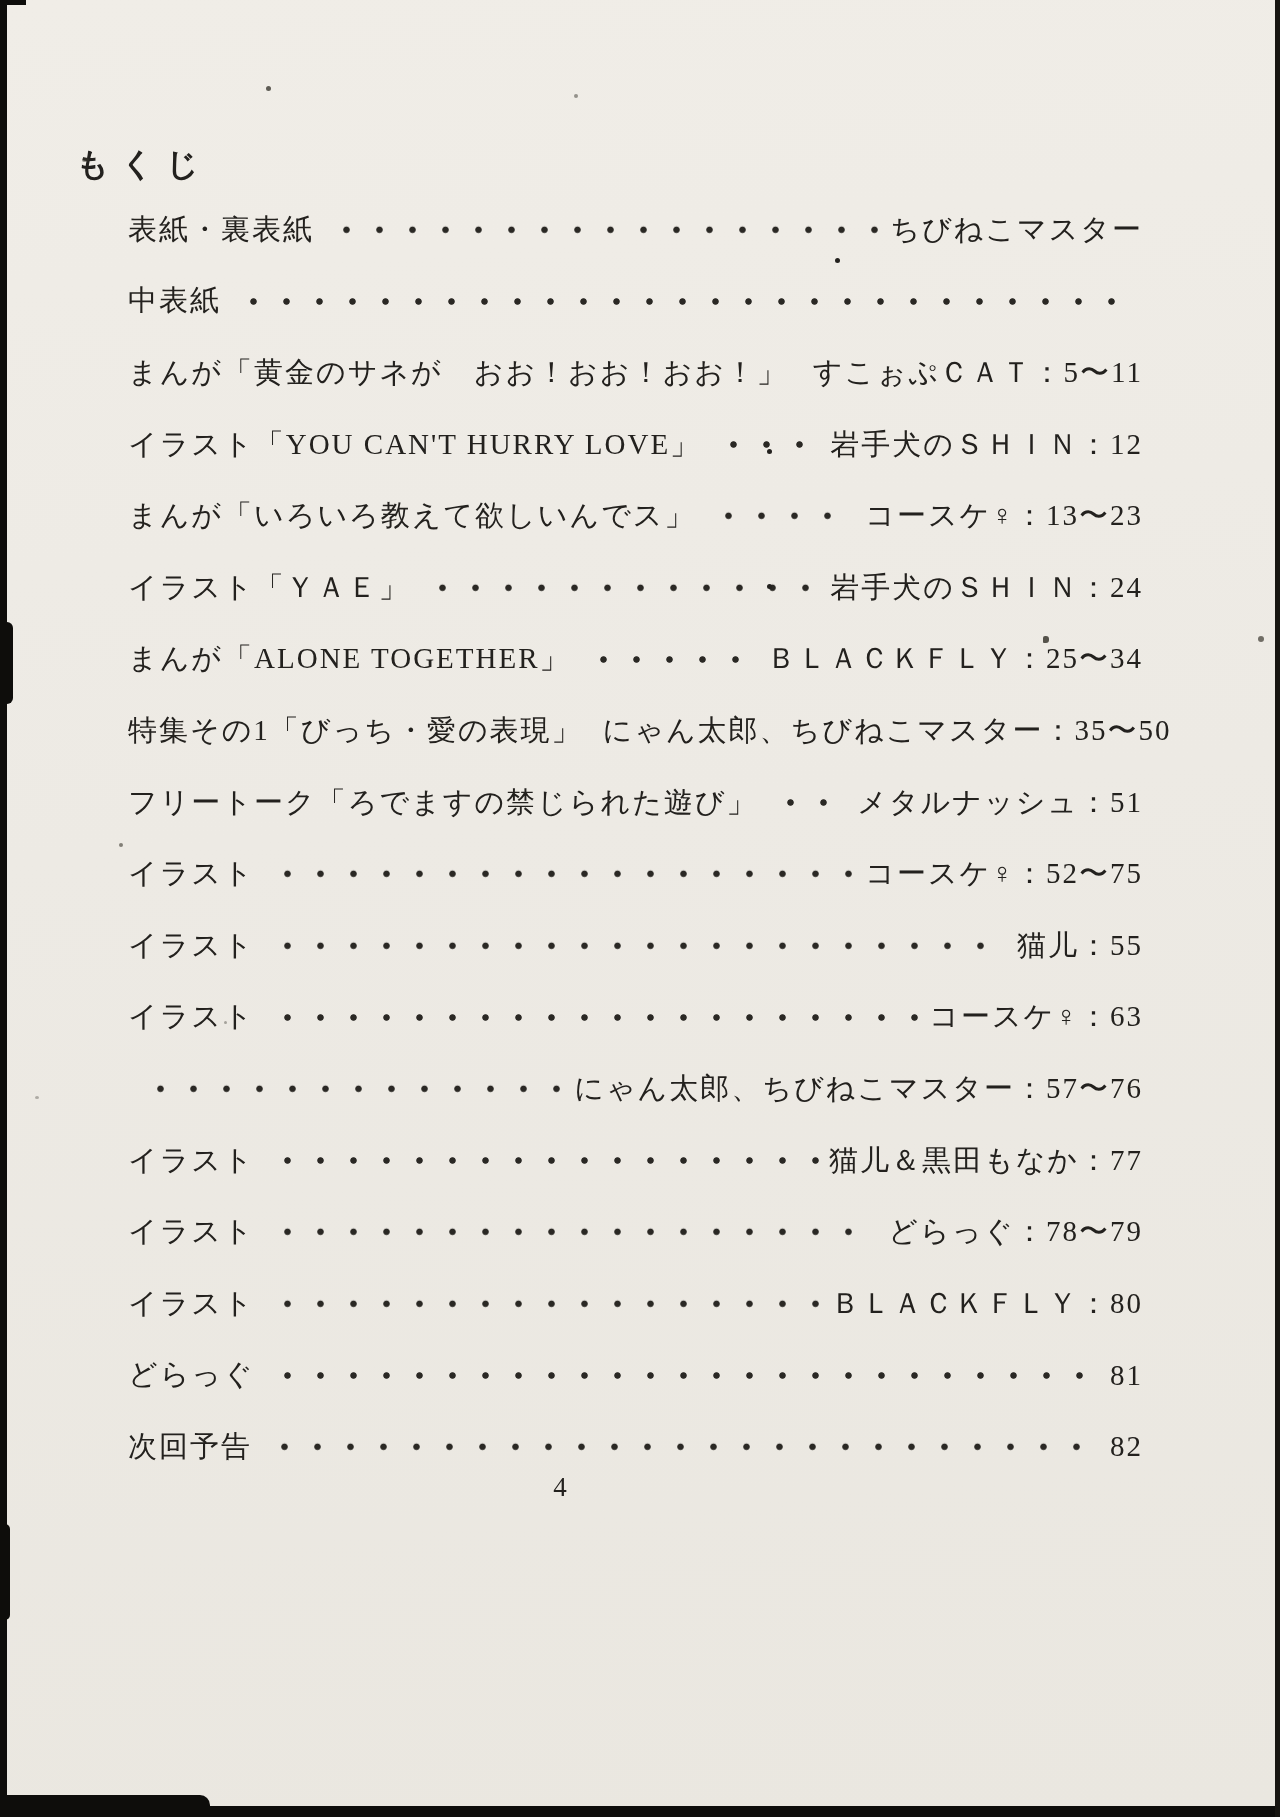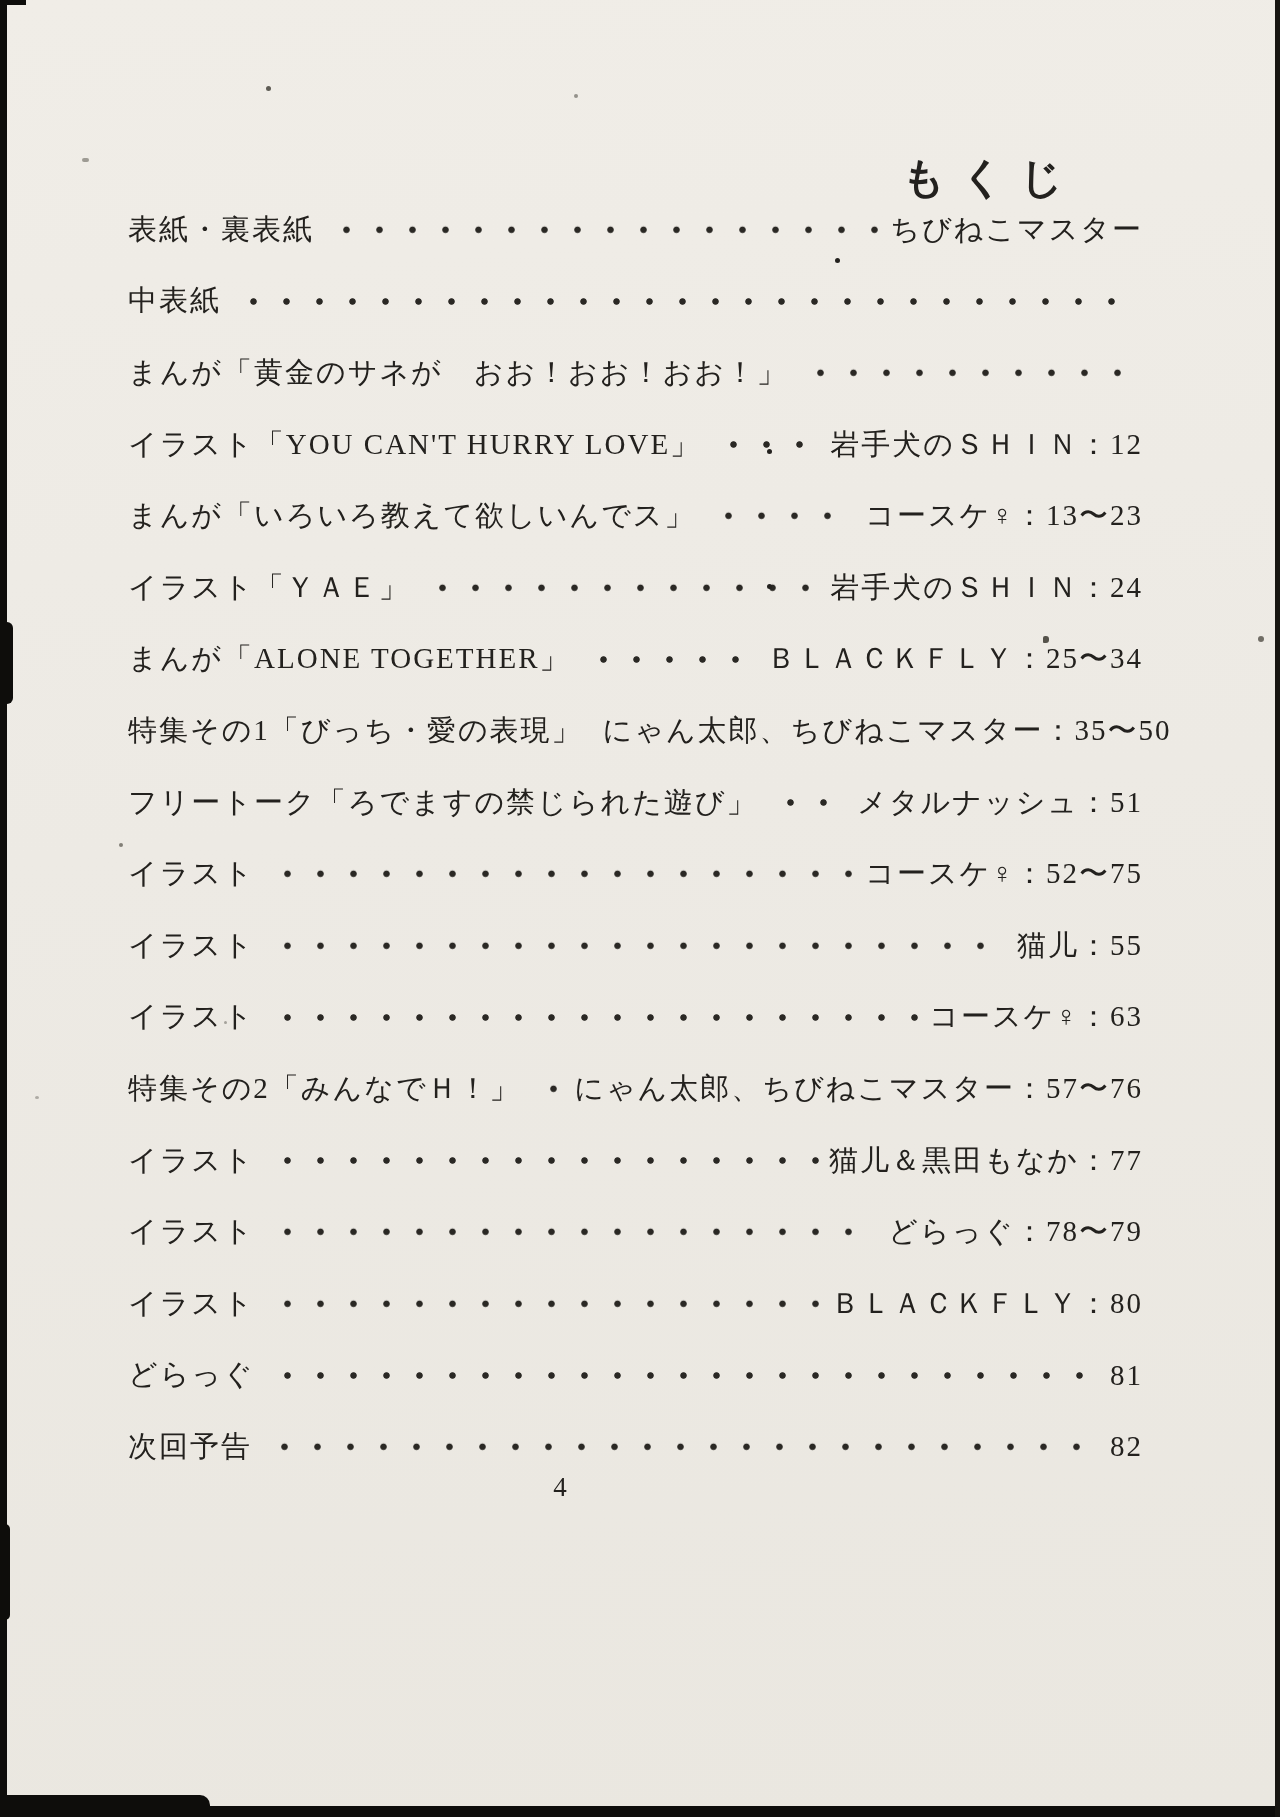--- a/index.html
+++ b/index.html
@@ -11,22 +11,22 @@
     font-family:"Liberation Serif","DejaVu Serif",serif;
   }
   .paper{
     position:absolute;
     left:7px;top:0;right:5px;bottom:11px;
     background:linear-gradient(175deg,#f0ede7 0%,#edeae4 45%,#eae7e0 100%);
   }
   .page-title{
     position:absolute;
     left:121px;top:122px;width:1015px;
-    text-align:right;
-    font-size:42px;
+    text-align:left;
+    font-size:32px;
     font-weight:600;
     color:#23211e;
     letter-spacing:0.38em;
     text-indent:0.38em;
     transform:translateX(-64px);
     white-space:nowrap;
   }
   .toc{
     position:absolute;
     left:121px;top:194px;width:1015px;
@@ -97,20 +97,21 @@
         <span class="leader"></span>
         <span class="toc-credit">ちびねこマスター</span>
       </div>
       <div class="toc-row">
         <span class="toc-title">中表紙</span>
         <span class="leader"></span>
       </div>
       <div class="toc-row">
         <span class="toc-title">まんが「黄金のサネが　おお！おお！おお！」</span>
         <span class="leader"></span>
+        <span class="toc-credit">すこぉぷＣＡＴ：5〜11</span>
       </div>
       <div class="toc-row">
         <span class="toc-title">イラスト「YOU CAN'T HURRY LOVE」</span>
         <span class="leader"></span>
         <span class="toc-credit">岩手犬のＳＨＩＮ：12</span>
       </div>
       <div class="toc-row">
         <span class="toc-title">まんが「いろいろ教えて欲しいんでス」</span>
         <span class="leader"></span>
         <span class="toc-credit">コースケ♀：13〜23</span>
@@ -144,21 +145,20 @@
         <span class="toc-title">イラスト</span>
         <span class="leader"></span>
         <span class="toc-credit">猫儿：55</span>
       </div>
       <div class="toc-row">
         <span class="toc-title">イラスト</span>
         <span class="leader"></span>
         <span class="toc-credit">コースケ♀：63</span>
       </div>
       <div class="toc-row">
-        <span class="toc-title">特集その2「みんなでＨ！」</span>
         <span class="leader"></span>
         <span class="toc-credit">にゃん太郎、ちびねこマスター：57〜76</span>
       </div>
       <div class="toc-row">
         <span class="toc-title">イラスト</span>
         <span class="leader"></span>
         <span class="toc-credit">猫儿＆黒田もなか：77</span>
       </div>
       <div class="toc-row">
         <span class="toc-title">イラスト</span>

